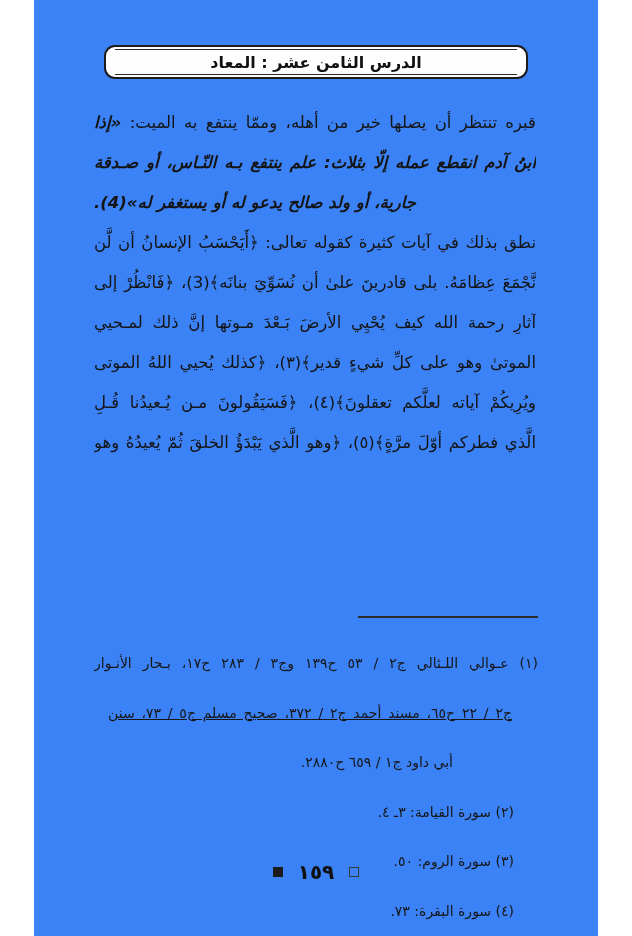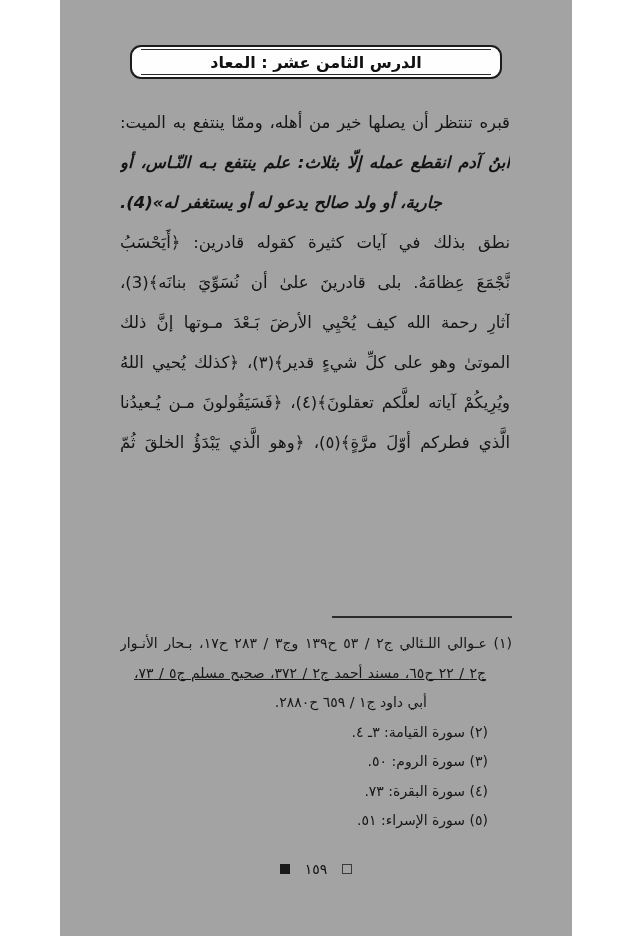--- a/index.html
+++ b/index.html
@@ -1,24 +1,24 @@
 <!DOCTYPE html>
 <html lang="ar" dir="rtl"><head>
 <meta charset="utf-8">
 <style>
   * { box-sizing: border-box; margin: 0; padding: 0; }
   html, body { background: #ffffff; }
   body { font-family: "DejaVu Sans", sans-serif; color: #151515; }
 
   .page {
     position: relative;
-    width: 512px;
+    width: 564px;
     height: 936px;
     margin: 0 auto;
-    background: #a3a3a3;
+    background: #3b82f6;
     overflow: hidden;
     direction: rtl;
   }
 
   
   .header-box {
     position: absolute;
     top: 45px;
     left: 70px;
     right: 70px;
@@ -91,20 +91,21 @@
     right: 60px;
     font-size: 14px;
     color: #161616;
   }
   .fline {
     height: 29.5px;
     line-height: 29.5px;
     overflow: hidden;
     direction: rtl;
     text-align: right;
+    margin-top: 20px;
   }
   .fline.justify {
     text-align: justify;
     text-align-last: justify;
   }
   .fline.cont { padding-right: 26px; padding-left: 14px; text-decoration: underline; }
   .fline.cont2 { padding-right: 85px; }
   .fline.src { padding-right: 24px; }
 
   
@@ -124,42 +125,42 @@
     background: #1a1a1a;
     display: inline-block;
   }
   .sq-hollow {
     width: 10px; height: 10px;
     border: 1.5px solid #3a3a3a;
     background: transparent;
     display: inline-block;
   }
   .page-number {
-    font-size: 14px;
-    font-weight: 400;
+    font-size: 20px;
+    font-weight: 700;
     color: #111;
     line-height: 1;
   }
 </style>
 </head>
 <body>
 
 <div class="page">
 
   <div class="header-box">
     <div class="header-rule top"></div>
     <div class="header-rule bottom"></div>
     <div class="header-title">الدرس الثامن عشر : المعاد</div>
   </div>
 
   <div class="body-text">
     <div class="bline"><span>قبره تنتظر أن يصلها خير من أهله، وممّا ينتفع به الميت: </span><span class="quote">«إذا ماتَ</span></div>
     <div class="bline quote">ابنُ آدم انقطع عمله إلّا بثلاث: علم ينتفع بـه النّـاس، أو صـدقة</div>
     <div class="bline quote flush-left">جارية، أو ولد صالح يدعو له أو يستغفر له»(4).</div>
-    <div class="bline">نطق بذلك في آيات كثيرة كقوله قادرين: ﴿أَيَحْسَبُ الإنسانُ أن لَّن</div>
+    <div class="bline">نطق بذلك في آيات كثيرة كقوله تعالى: ﴿أَيَحْسَبُ الإنسانُ أن لَّن</div>
     <div class="bline">نَّجْمَعَ عِظامَهُ. بلى قادرينَ علىٰ أن نُسَوِّيَ بنانَه﴾(3)، ﴿فَانْظُرْ إلى</div>
     <div class="bline">آثارِ رحمة الله كيف يُحْيِي الأرضَ بَـعْدَ مـوتها إنَّ ذلك لمـحيي</div>
     <div class="bline">الموتىٰ وهو على كلِّ شيءٍ قدير﴾(٣)، ﴿كذلك يُحيي اللهُ الموتى</div>
     <div class="bline">ويُرِيكُمْ آياته لعلَّكم تعقلونَ﴾(٤)، ﴿فَسَيَقُولونَ مـن يُـعيدُنا قُـلِ</div>
     <div class="bline">الَّذي فطركم أوّلَ مرَّةٍ﴾(٥)، ﴿وهو الَّذي يَبْدَؤُ الخلقَ ثُمّ يُعيدُهُ وهو</div>
   </div>
 
   <div class="footnote-sep"></div>
   <div class="footnotes">
     <div class="fline justify">(١) عـوالي اللـئالي ج٢ / ٥٣ ح١٣٩ وج٣ / ٢٨٣ ح١٧، بـحار الأنـوار</div>

